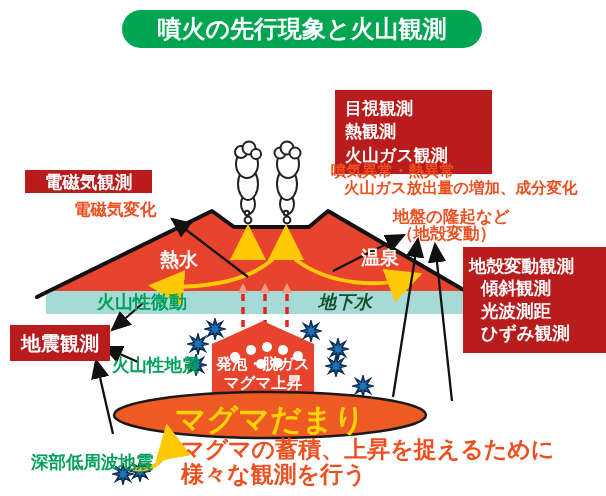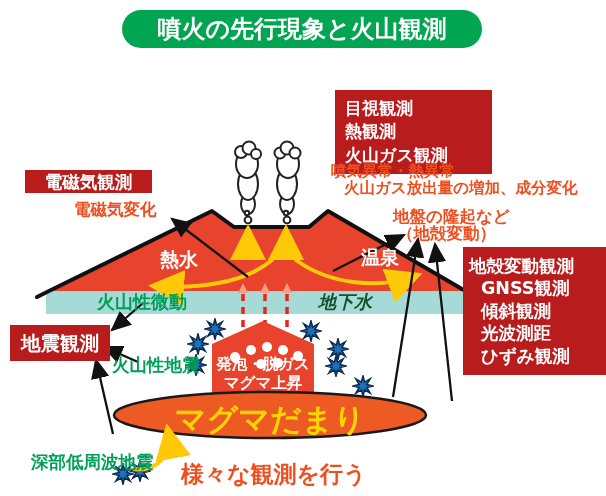--- a/index.html
+++ b/index.html
@@ -139,21 +139,20 @@
   <div class="pbox box-em">
     <span>電磁気観測</span>
   </div>
 
   <div class="pbox box-seis">
     <span>地震観測</span>
   </div>
 
   <div class="pbox box-deform">
     <div class="pline">地殻変動観測</div>
-    <div class="pline">GNSS観測</div>
     <div class="pline">傾斜観測</div>
     <div class="pline">光波測距</div>
     <div class="pline">ひずみ観測</div>
   </div>
 
   <div class="lbl orange" style="left:331px;top:163px;font-size:15.5px;">噴気異常・熱異常</div>
   <div class="lbl orange" style="left:344px;top:180px;font-size:15.5px;">火山ガス放出量の増加、成分変化</div>
   <div class="lbl orange" style="left:74px;top:201px;font-size:16.5px;">電磁気変化</div>
   <div class="lbl orange" style="left:393px;top:208px;font-size:16.5px;">地盤の隆起など</div>
   <div class="lbl orange" style="left:397px;top:225px;font-size:16.5px;">（地殻変動）</div>
@@ -165,15 +164,16 @@
   <div class="lbl blue" style="left:318px;top:292px;font-size:18px;">地下水</div>
 
   <div class="lbl green" style="left:112px;top:355px;font-size:17.5px;">火山性地震</div>
   <div class="lbl green" style="left:31px;top:452px;font-size:17.5px;">深部低周波地震</div>
 
   <div class="lbl white center-lbl" style="left:212px;top:356px;width:102px;font-size:15.5px;">発泡・脱ガス</div>
   <div class="lbl white center-lbl" style="left:212px;top:375px;width:102px;font-size:15.5px;">マグマ上昇</div>
 
   <div class="lbl center-lbl" style="left:115px;top:402px;width:310px;font-size:31px;color:#FFD400;">マグマだまり</div>
 
+  <div class="lbl orange" style="left:181px;top:436px;font-size:23px;">マグマの蓄積、上昇を捉えるために</div>
   <div class="lbl orange" style="left:181px;top:461px;font-size:23px;">様々な観測を行う</div>
 
 </div>
 
 </body></html>

